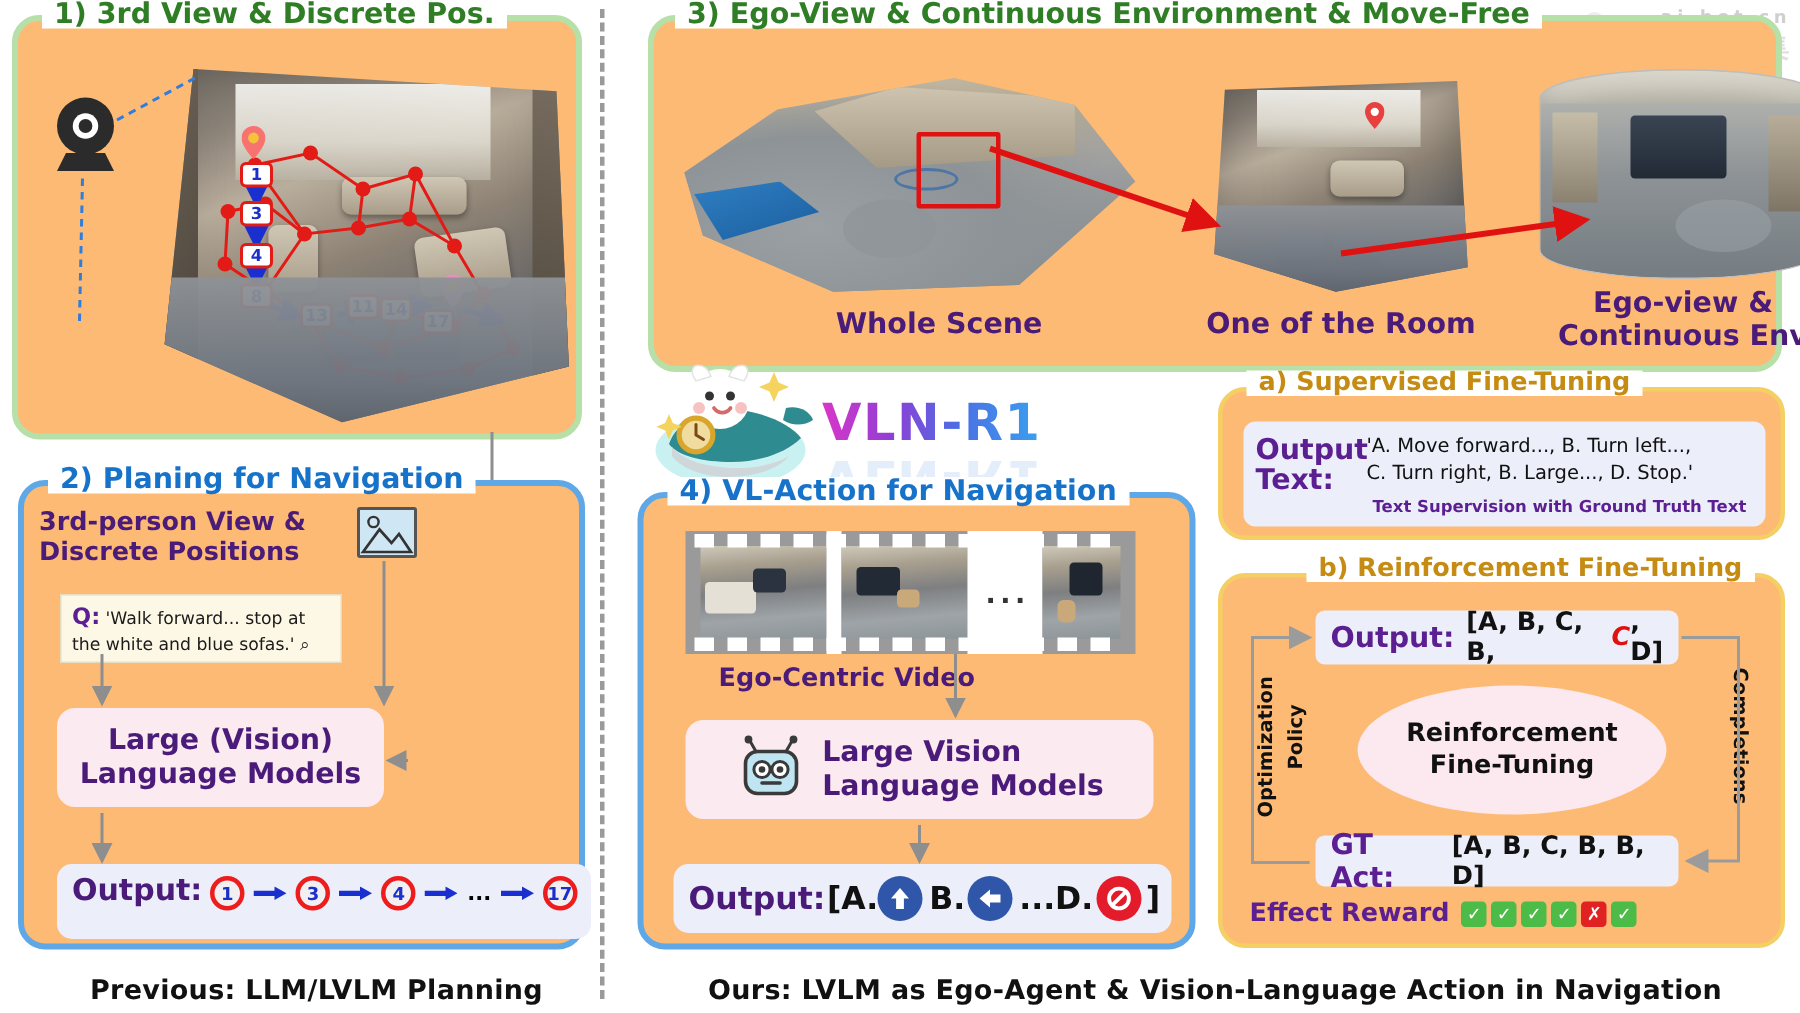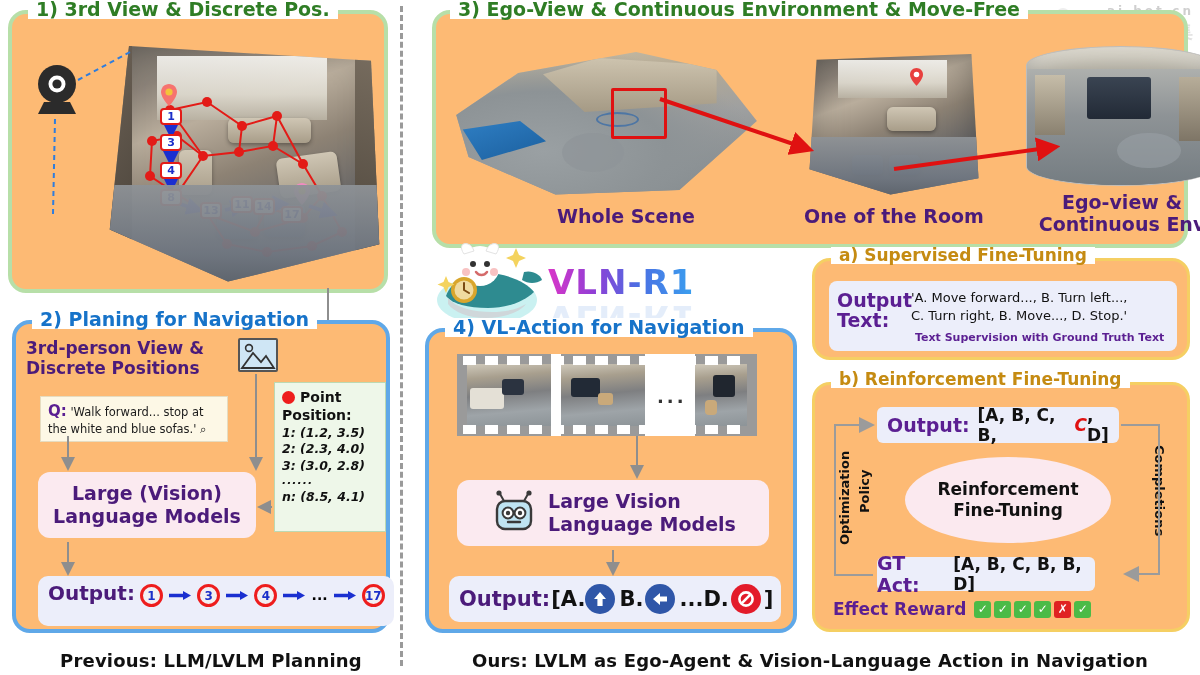--- a/index.html
+++ b/index.html
@@ -358,31 +358,20 @@
         <path d="M2 28 L13 13 L21 22 L26 16 L34 28 Z" fill="none" stroke="#333" stroke-width="1.8"></path>
       </svg>
     </div>
 
     <div class="qbox" style="left:24px;top:72px;width:188px;font-size:11.5px;">
       <span class="qmark" style="font-size:15px;">Q:</span>
       <span>'Walk forward... stop at the white and blue sofas.'</span>
       <span>⌕</span>
     </div>
 
-    <div class="ptsbox" style="left:258px;top:58px;width:112px;height:150px;">
-      <div class="ph">
-        <span class="reddot"></span><span style="white-space:pre-line;">Point
-Position:</span>
-      </div>
-      <div class="pl">1: (1.2, 3.5)</div>
-      <div class="pl">2: (2.3, 4.0)</div>
-      <div class="pl">3: (3.0, 2.8)</div>
-      <div class="pl" style="font-size:11px;letter-spacing:1px;">......</div>
-      <div class="pl">n: (8.5, 4.1)</div>
-    </div>
 
     <div class="llmbox" style="left:22px;top:148px;width:218px;height:66px;font-size:19px;white-space:pre-line;">Large (Vision)
 Language Models</div>
 
     <svg class="arrowsvg" style="left:0;top:0;width:378px;height:313px;">
       <defs>
         <marker id="g2" markerWidth="7" markerHeight="7" refX="5" refY="3.5" orient="auto">
           <path d="M0,0 L7,3.5 L0,7 z" fill="#8e8e8e"></path>
         </marker>
       </defs>
@@ -545,20 +534,21 @@
         <div class="perf" style="left:116px;top:71px;"></div>
       <div class="perf" style="left:138px;top:71px;"></div>
         <div class="perf" style="left:160px;top:71px;"></div>
       <div class="perf" style="left:182px;top:71px;"></div>
         <div class="perf" style="left:204px;top:71px;"></div>
       <div class="perf" style="left:226px;top:71px;"></div>
         <div class="perf" style="left:248px;top:71px;"></div>
       <div class="perf" style="left:270px;top:71px;"></div>
     </div>
 
+    <div style="position:absolute;left:50px;top:110px;color:#4b1b7a;font-weight:700;font-size:17px;">Ego-Centric Video</div>
 
     <div class="llmbox" style="left:28px;top:148px;width:312px;height:66px;font-size:19px;">
       <svg style="width:48px;height:48px;margin-right:10px;flex:none;" viewBox="0 0 48 48">
         <line x1="14" y1="12" x2="10" y2="5" stroke="#3a3a3a" stroke-width="2"></line>
         <line x1="34" y1="12" x2="38" y2="5" stroke="#3a3a3a" stroke-width="2"></line>
         <circle cx="9" cy="4" r="2.6" fill="#3a3a3a"></circle>
         <circle cx="39" cy="4" r="2.6" fill="#3a3a3a"></circle>
         <rect x="7" y="12" width="34" height="28" rx="8" fill="#bfe4f2" stroke="#3a3a3a" stroke-width="2.4"></rect>
         <circle cx="18" cy="24" r="5.4" fill="#fff" stroke="#3a3a3a" stroke-width="2"></circle>
         <circle cx="30" cy="24" r="5.4" fill="#fff" stroke="#3a3a3a" stroke-width="2"></circle>
@@ -610,43 +600,43 @@
 
   <div class="caption" style="left:472px;top:650px;font-size:18px;">Ours: LVLM as Ego-Agent &amp; Vision-Language Action in Navigation</div>
 
   <div class="panel gold" style="left:812px;top:258px;width:378px;height:102px;">
     <div class="ptitle" style="font-size:17px;">a) Supervised Fine-Tuning</div>
 
     <div class="sftbox" style="left:14px;top:20px;width:348px;height:70px;">
       <div class="sftlab" style="left:8px;top:10px;font-size:19px;white-space:pre-line;">Output
 Text:</div>
       <div class="sfttext" style="left:82px;top:8px;font-size:13px;">'A. Move forward..., B. Turn left...,</div>
-      <div class="sfttext" style="left:82px;top:26px;font-size:13px;">C. Turn right, B. Move..., D. Stop.'</div>
+      <div class="sfttext" style="left:82px;top:26px;font-size:13px;">C. Turn right, B. Large..., D. Stop.'</div>
       <div class="sftsub" style="left:86px;top:50px;font-size:11px;">Text Supervision with Ground Truth Text</div>
     </div>
   </div>
 
   <div class="panel gold" style="left:812px;top:382px;width:378px;height:250px;">
-    <div class="ptitle" style="font-size:17px;">b) Reinforcement Fine-Tuning</div>
+    <div class="ptitle" style="font-size:17px;margin-left:40px;">b) Reinforcement Fine-Tuning</div>
 
     <div class="rfbox" style="left:62px;top:22px;width:242px;height:36px;padding-left:10px;">
       <span class="rflab" style="font-size:19px;">Output:</span>
       <span class="rfseq" style="font-size:17px;margin-left:8px;">[A, B, C, B, </span>
       <span class="rfred" style="font-size:17px;">C</span>
       <span class="rfseq" style="font-size:17px;">, D]</span>
     </div>
 
     <div class="ellipse" style="left:90px;top:72px;width:206px;height:86px;font-size:17px;white-space:pre-line;">Reinforcement
 Fine-Tuning</div>
 
     <div class="vtext flip" style="left:22px;top:40px;height:120px;font-size:13px;">Optimization</div>
     <div class="vtext flip" style="left:42px;top:58px;height:70px;font-size:13px;">Policy</div>
     <div class="vtext" style="right:20px;top:60px;height:120px;font-size:13px;">Completions</div>
 
-    <div class="rfbox" style="left:62px;top:172px;width:218px;height:34px;">
+    <div class="rfbox" style="left:62px;top:172px;width:242px;height:34px;padding-left:10px;">
       <span class="rflab" style="font-size:19px;">GT Act:</span>
       <span class="rfseq" style="font-size:17px;margin-left:6px;">[A, B, C, B, B, D]</span>
     </div>
 
     <svg class="arrowsvg" style="left:0;top:0;width:378px;height:250px;">
       <defs>
         <marker id="gb" markerWidth="8" markerHeight="8" refX="6" refY="4" orient="auto">
           <path d="M0,0 L8,4 L0,8 z" fill="#9b9b9b"></path>
         </marker>
       </defs>

